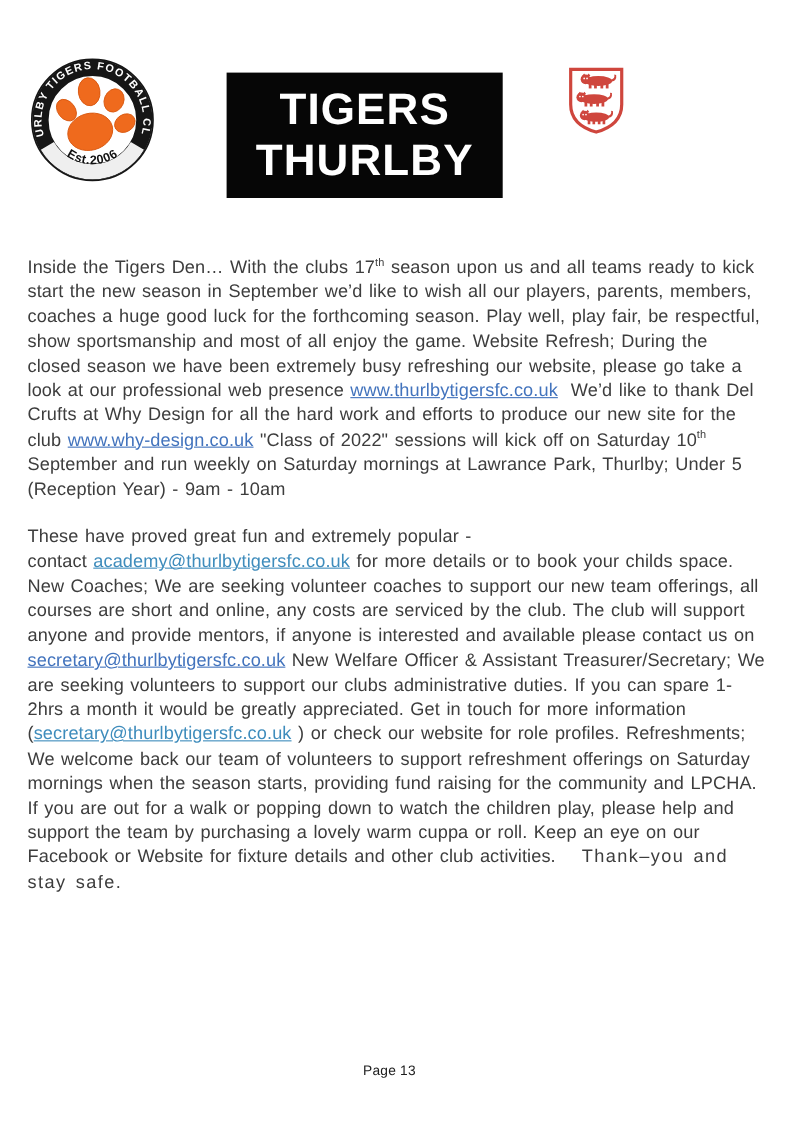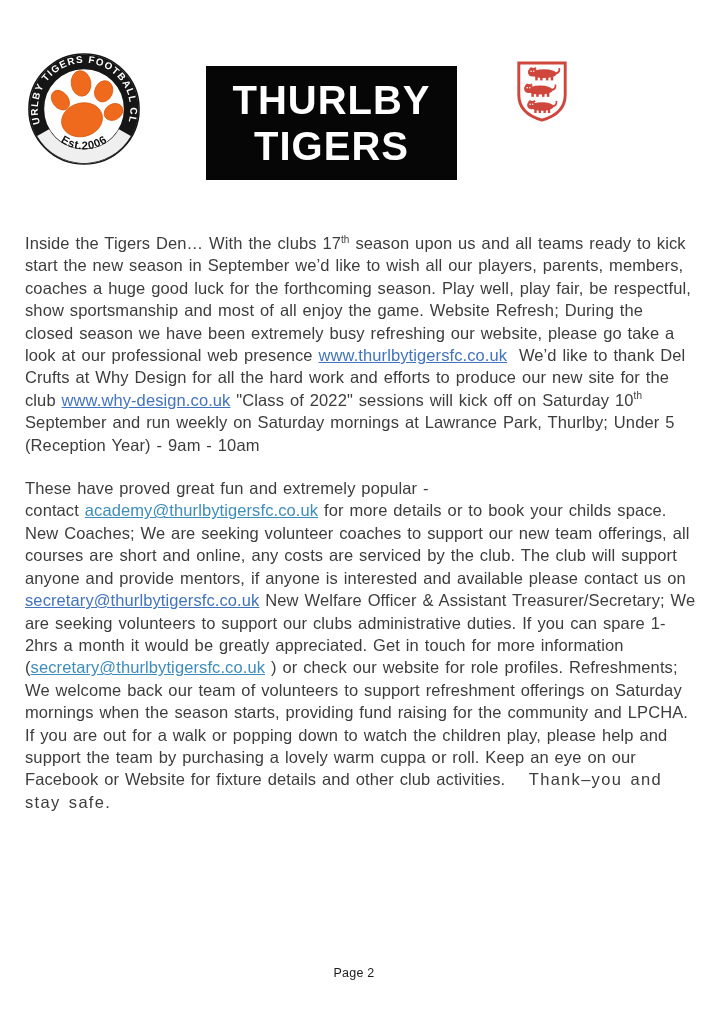--- a/index.html
+++ b/index.html
@@ -71,22 +71,22 @@
 
     <text fill="#ffffff" font-size="10" font-weight="bold" letter-spacing="1.2" font-family="Liberation Sans, sans-serif">
       <textPath href="#arcTop" startOffset="50%" text-anchor="middle">THURLBY TIGERS  FOOTBALL CLUB</textPath>
     </text>
     <text fill="#111111" font-size="11.5" font-weight="bold" letter-spacing="0.6" font-family="Liberation Sans, sans-serif">
       <textPath href="#arcBottom" startOffset="50%" text-anchor="middle">Est.2006</textPath>
     </text>
   </svg>
 
   <div class="banner">
+    <div class="line">TIGERS</div>
     <div class="line">THURLBY</div>
-    <div class="line">TIGERS</div>
   </div>
 
   <div class="accred">
     <svg class="accred-shield" viewBox="0 0 60 66">
       <path d="M6,3 L54,3 L54,36 C54,50 44,58 30,62 C16,58 6,50 6,36 Z" fill="none" stroke="#cf463d" stroke-width="3"></path>
       <g fill="#cf463d">
         <g transform="translate(15,7)">
           <path d="M1.5,2.6 l2.2,-2.6 1.6,2.4 z"></path>
             <path d="M6,2.4 l2,-2.4 1.6,2.4 z"></path>
           <ellipse cx="17" cy="7" rx="13" ry="4.6"></ellipse>
@@ -127,15 +127,15 @@
         </g>
       </g>
     </svg>
   </div>
 
   <div class="body-text">
       <p class="para"><span class="b">Inside the Tigers Den… </span><span>With the clubs 17</span><span><sup>th</sup></span><span> season upon us and all teams ready to kick start the new season in September we’d like to wish all our players, parents, members, coaches a huge good luck for the forthcoming season. Play well, play fair, be respectful, show sportsmanship and most of all enjoy the game. </span><span class="b">Website Refresh;</span><span> During the closed season we have been extremely busy refreshing our website, please go take a look at our professional web presence </span><a class="lnk" href="#" style="color: rgb(66, 115, 189);">www.thurlbytigersfc.co.uk</a><span>  We’d like to thank Del Crufts at Why Design for all the hard work and efforts to produce our new site for the club </span><a class="lnk" href="#" style="color: rgb(66, 115, 189);">www.why-design.co.uk</a><span> </span><span class="b">"Class of 2022"</span><span> sessions will kick off on </span><span class="b">Saturday 10</span><span class="b"><sup>th</sup></span><span class="b"> September</span><span> and run weekly on Saturday mornings at Lawrance Park, Thurlby; </span><span class="b">Under 5 (Reception Year) - 9am - 10am</span></p>
       <p class="para"><span>These have proved great fun and extremely popular -</span><br><span>contact </span><a class="lnk" href="#" style="color: rgb(62, 140, 188);">academy@thurlbytigersfc.co.uk</a><span> for more details or to book your childs space.  </span><span class="b">New Coaches;</span><span> We are seeking volunteer coaches to support our new team offerings, all courses are short and online, any costs are serviced by the club. The club will support anyone and provide mentors, if anyone is interested and available please contact us on </span><a class="lnk" href="#" style="color: rgb(66, 115, 189);">secretary@thurlbytigersfc.co.uk</a><span> </span><span class="b">New Welfare Officer &amp; Assistant Treasurer/Secretary;</span><span> We are seeking volunteers to support our clubs administrative duties. If you can spare 1-2hrs a month it would be greatly appreciated. Get in touch for more information (</span><a class="lnk" href="#" style="color: rgb(62, 140, 188);">secretary@thurlbytigersfc.co.uk</a><span> ) or check our website for role profiles. </span><span class="b">Refreshments;</span><span> We welcome back our team of volunteers to support refreshment offerings on Saturday mornings when the season starts, providing fund raising for the community and LPCHA. If you are out for a walk or popping down to watch the children play, please help and support the team by purchasing a lovely warm cuppa or roll. Keep an eye on our Facebook or Website for fixture details and other club activities.    </span><span class="spaced">Thank–you and stay safe.</span></p>
     </div>
 
-  <div class="footer">Page 2</div>
+  <div class="footer">Page 13</div>
 
 </div>
 
 </body></html>

